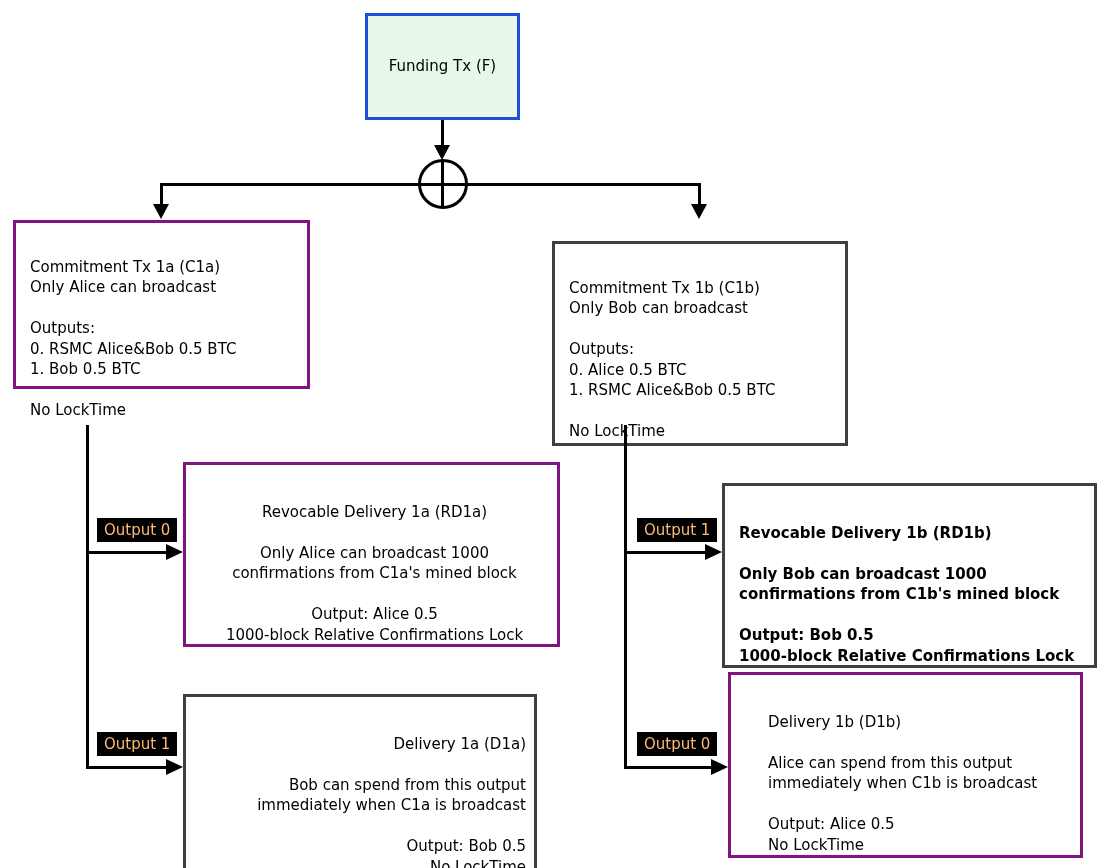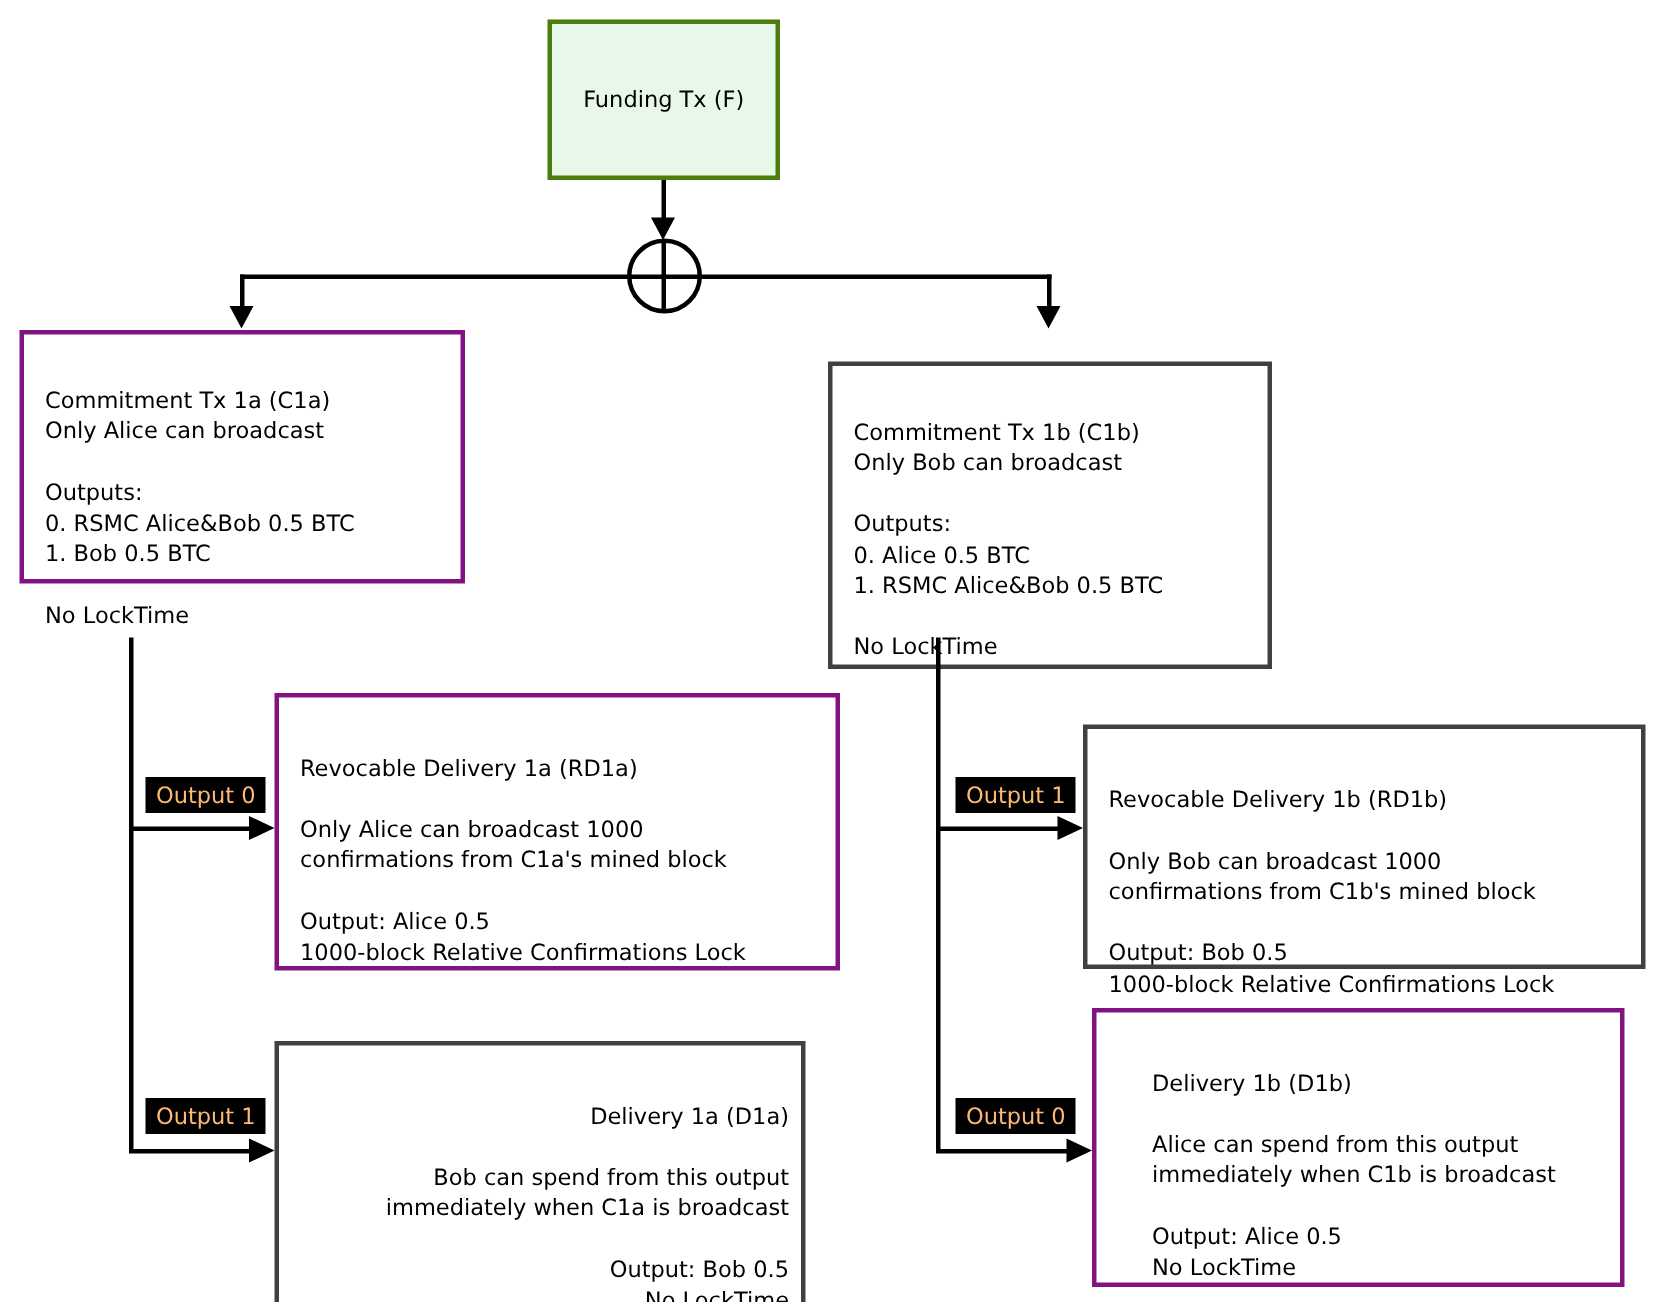--- a/index.html
+++ b/index.html
@@ -16,21 +16,21 @@
     position: absolute;
     box-sizing: border-box;
     background: #ffffff;
     font-size: 15px;
     line-height: 20.5px;
     white-space: pre-line;
   }
   .border-purple { border: 3px solid #821482; }
   .border-blue   { border: 3px solid #404040; margin-top: 21px; }
   .node-funding {
-    border: 3px solid #4d7c0f;
+    border: 3px solid #1d4ed8;
     background: #e8f8e8;
     display: flex;
     align-items: center;
     justify-content: center;
     white-space: nowrap;
   }
   .txt { padding: 13px 8px 0 14px; }
   .line { position: absolute; background: #000000; }
   .edge-label {
     position: absolute;
@@ -114,21 +114,21 @@
 
   <div class="line" style="left:86px; top:551px; width:81px; height:3px;"></div>
   <div class="arrow-right" style="left:166px; top:544px;"></div>
   <div class="edge-label" style="left:97px; top:518px;">Output 0</div>
 
   <div class="line" style="left:86px; top:766px; width:81px; height:3px;"></div>
   <div class="arrow-right" style="left:166px; top:759px;"></div>
   <div class="edge-label" style="left:97px; top:732px;">Output 1</div>
 
   <div class="node border-purple" style="left:183px; top:462px; width:377px; height:185px;">
-    <div class="txt" style="padding-top:16px;">Revocable Delivery 1a (RD1a)
+    <div class="txt" style="padding-top:16px;text-align:center;">Revocable Delivery 1a (RD1a)
 
 Only Alice can broadcast 1000
 confirmations from C1a's mined block
 
 Output: Alice 0.5
 1000-block Relative Confirmations Lock</div>
   </div>
 
   <div class="node border-blue" style="left:183px; top:673px; width:354px; height:182px;">
     <div class="txt" style="padding-top:16px;text-align:right;">Delivery 1a (D1a)
@@ -143,21 +143,21 @@
   <div class="line" style="left:624px; top:425px; width:3px; height:343px;"></div>
 
   <div class="line" style="left:624px; top:551px; width:83px; height:3px;"></div>
   <div class="arrow-right" style="left:705px; top:544px;"></div>
   <div class="edge-label" style="left:637px; top:518px;">Output 1</div>
 
   <div class="line" style="left:624px; top:766px; width:89px; height:3px;"></div>
   <div class="arrow-right" style="left:711px; top:759px;"></div>
   <div class="edge-label" style="left:637px; top:732px;">Output 0</div>
 
-  <div class="node border-blue" style="left:722px; top:462px; width:375px; height:163px;">
+  <div class="node border-blue" style="left:722px; top:462px; width:375px; height:185px;font-weight:bold;">
     <div class="txt" style="padding-top:16px;">Revocable Delivery 1b (RD1b)
 
 Only Bob can broadcast 1000
 confirmations from C1b's mined block
 
 Output: Bob 0.5
 1000-block Relative Confirmations Lock</div>
   </div>
 
   <div class="node border-purple" style="left:728px; top:672px; width:355px; height:186px;">

